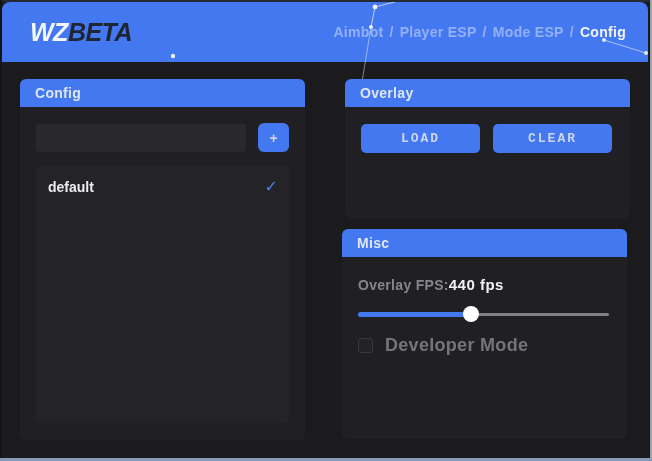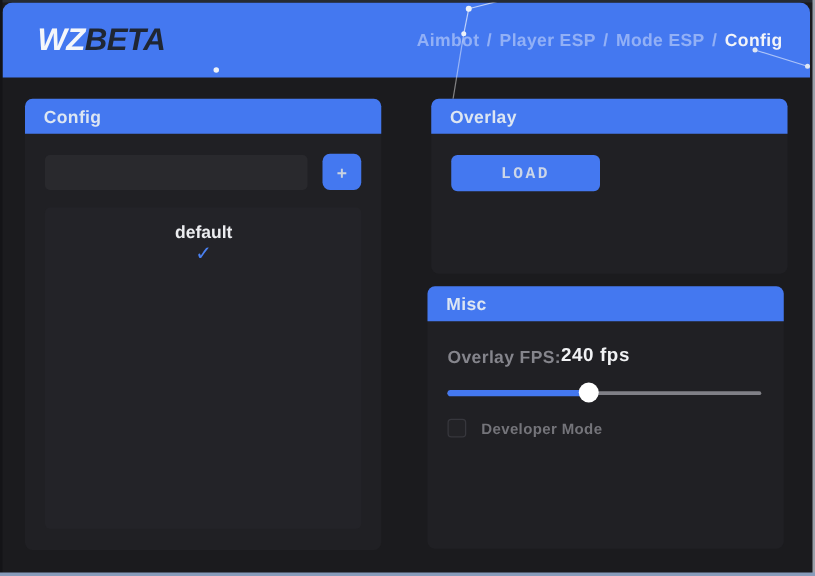--- a/index.html
+++ b/index.html
@@ -55,21 +55,21 @@
   .profile-list{
     margin:14px 16px 0 16px;height:257px;background:#232328;border-radius:4px;
     padding-top:5px;overflow:hidden;
   }
   .profile-item{
     display:flex;align-items:center;justify-content:space-between;
     padding:6px 11px 6px 12px;font-size:14px;font-weight:bold;color:#d4d4d9;cursor:pointer;
   }
   .profile-item .check{color:#4a80f0;font-size:16px;font-weight:bold;visibility:hidden;}
   .profile-item.selected .check{visibility:visible;}
-  .profile-item.selected{color:#ecedf0;flex-direction:column;}
+  .profile-item.selected{color:#ecedf0;}
 
   
   .btn-grid{
     display:grid;grid-template-columns:1fr 1fr;gap:13px 13px;margin:17px 18px 0 16px;
   }
   .action-btn{
     height:29px;background:#4478f0;border:none;border-radius:5px;
     color:#ccd6e8;font-size:13px;font-weight:bold;letter-spacing:2px;cursor:pointer;font-family:Liberation Mono, monospace;
   }
 
@@ -81,21 +81,21 @@
   .slider-track{position:absolute;left:0;right:0;top:7px;height:3px;border-radius:2px;background:#808087;}
   .slider-fill{position:absolute;left:0;top:6px;height:5px;border-radius:3px;background:#4478f0;}
   .slider-thumb{
     position:absolute;top:0;width:16px;height:16px;border-radius:50%;background:#ffffff;
     transform:translateX(-8px);cursor:grab;
   }
   .devmode-row{display:flex;align-items:center;margin:13px 16px 0 16px;}
   .checkbox{
     width:15px;height:15px;border:1px solid #37373d;border-radius:3px;background:#232327;cursor:pointer;
   }
-  .devmode-label{margin-left:12px;color:#74747a;font-size:12px;font-weight:bold;letter-spacing:0.3px;}
+  .devmode-label{margin-left:12px;color:#74747a;font-size:18px;font-weight:bold;letter-spacing:0.3px;}
 </style>
 </head>
 <body>
 
 <div class="window">
 
   <div class="topbar">
     <div class="logo">
       <span class="p1">WZ</span><span class="p2">BETA</span>
     </div>
@@ -137,30 +137,31 @@
       </div>
     </div>
   </div>
 
   <div class="panel panel-actions">
     <div class="panel-header">
       <span>Overlay</span>
     </div>
     <div class="btn-grid">
       <button class="action-btn">LOAD</button>
+      <button class="action-btn">CLEAR</button>
     </div>
   </div>
 
   <div class="panel panel-misc">
     <div class="panel-header">
       <span>Misc</span>
     </div>
     <div class="fps-row">
       <span class="fps-label">Overlay FPS:</span>
-      <span class="fps-value">240 fps</span>
+      <span class="fps-value">440 fps</span>
     </div>
     <div class="slider">
       <div class="slider-track"></div>
       <div class="slider-fill" style="width: 45%;"></div>
       <div class="slider-thumb" style="left: 45%;"></div>
     </div>
     <div class="devmode-row">
       <div class="checkbox"></div>
       <span class="devmode-label">Developer Mode</span>
     </div>

